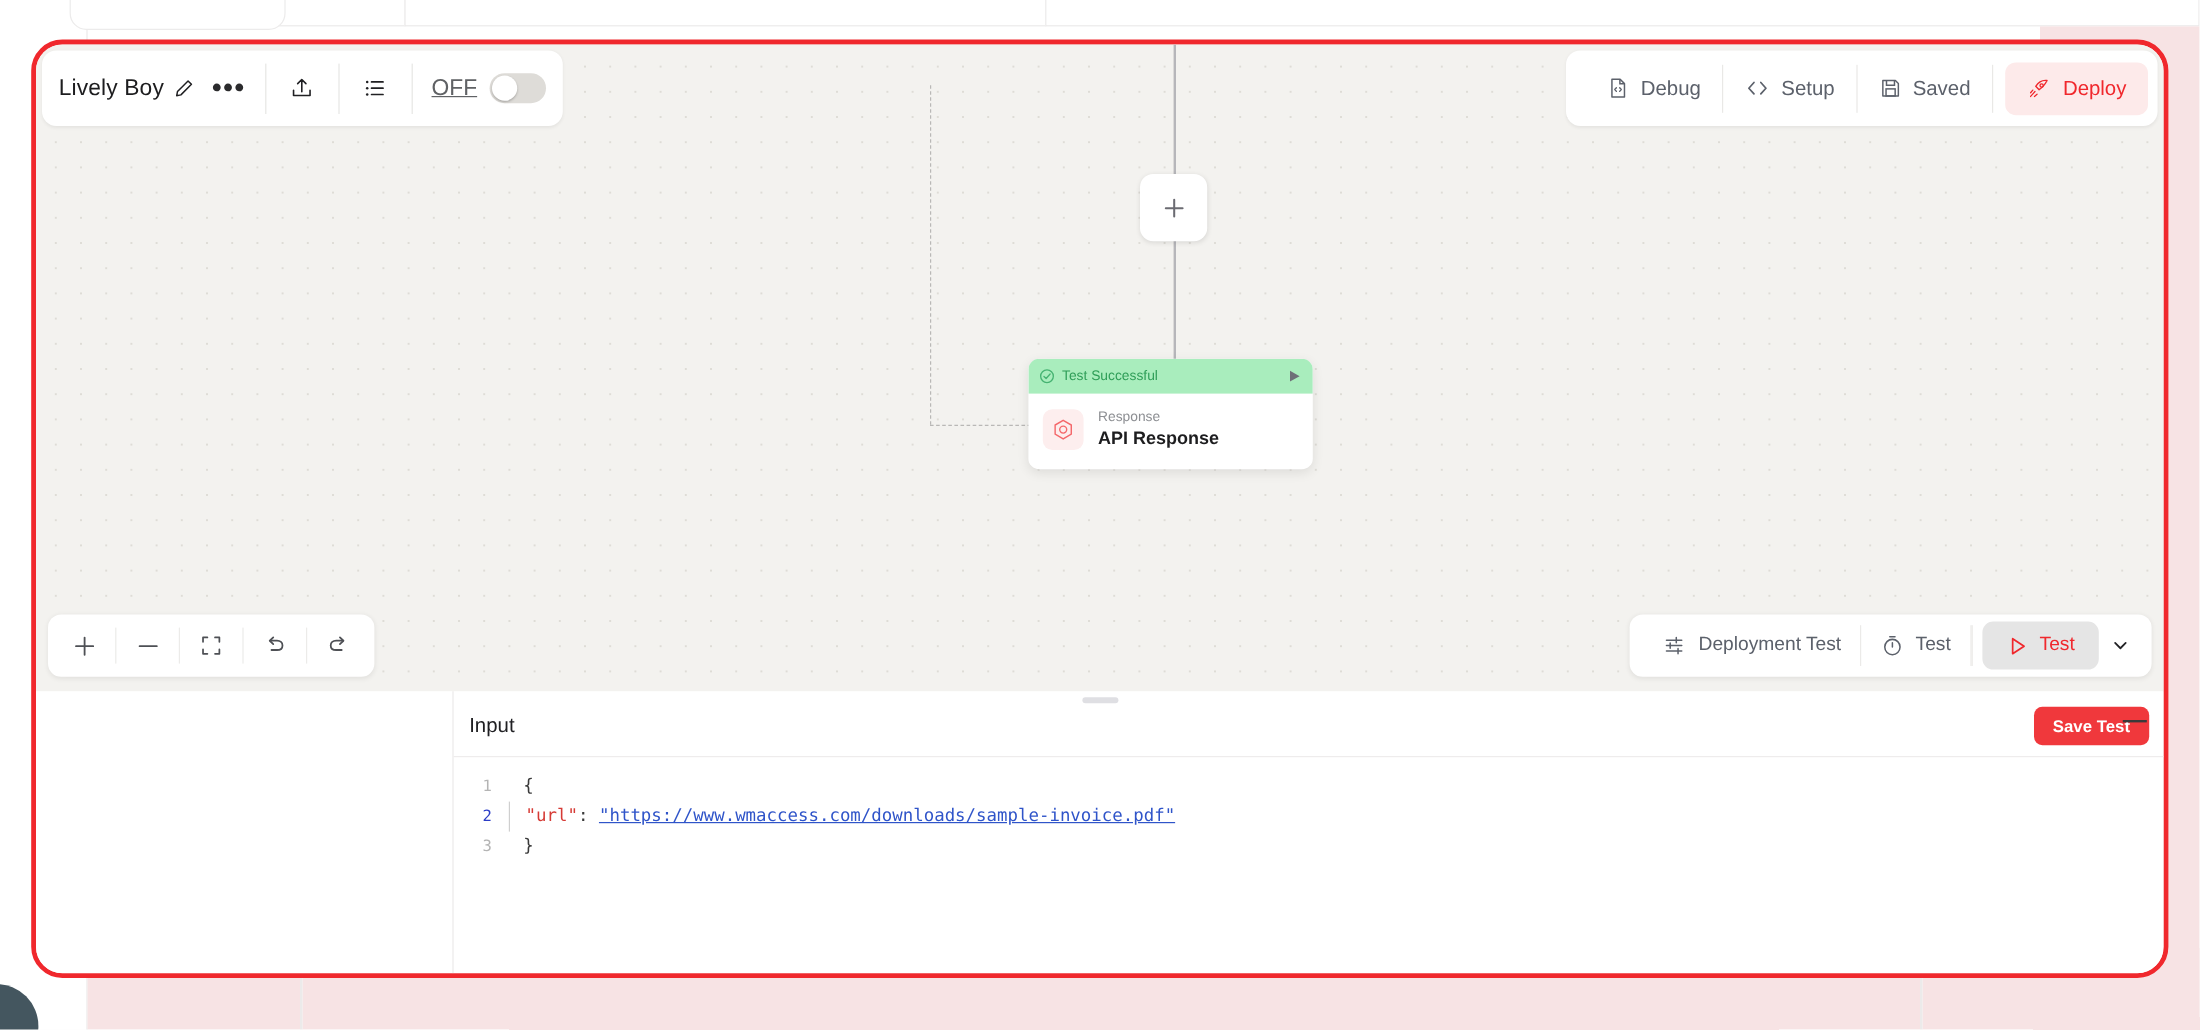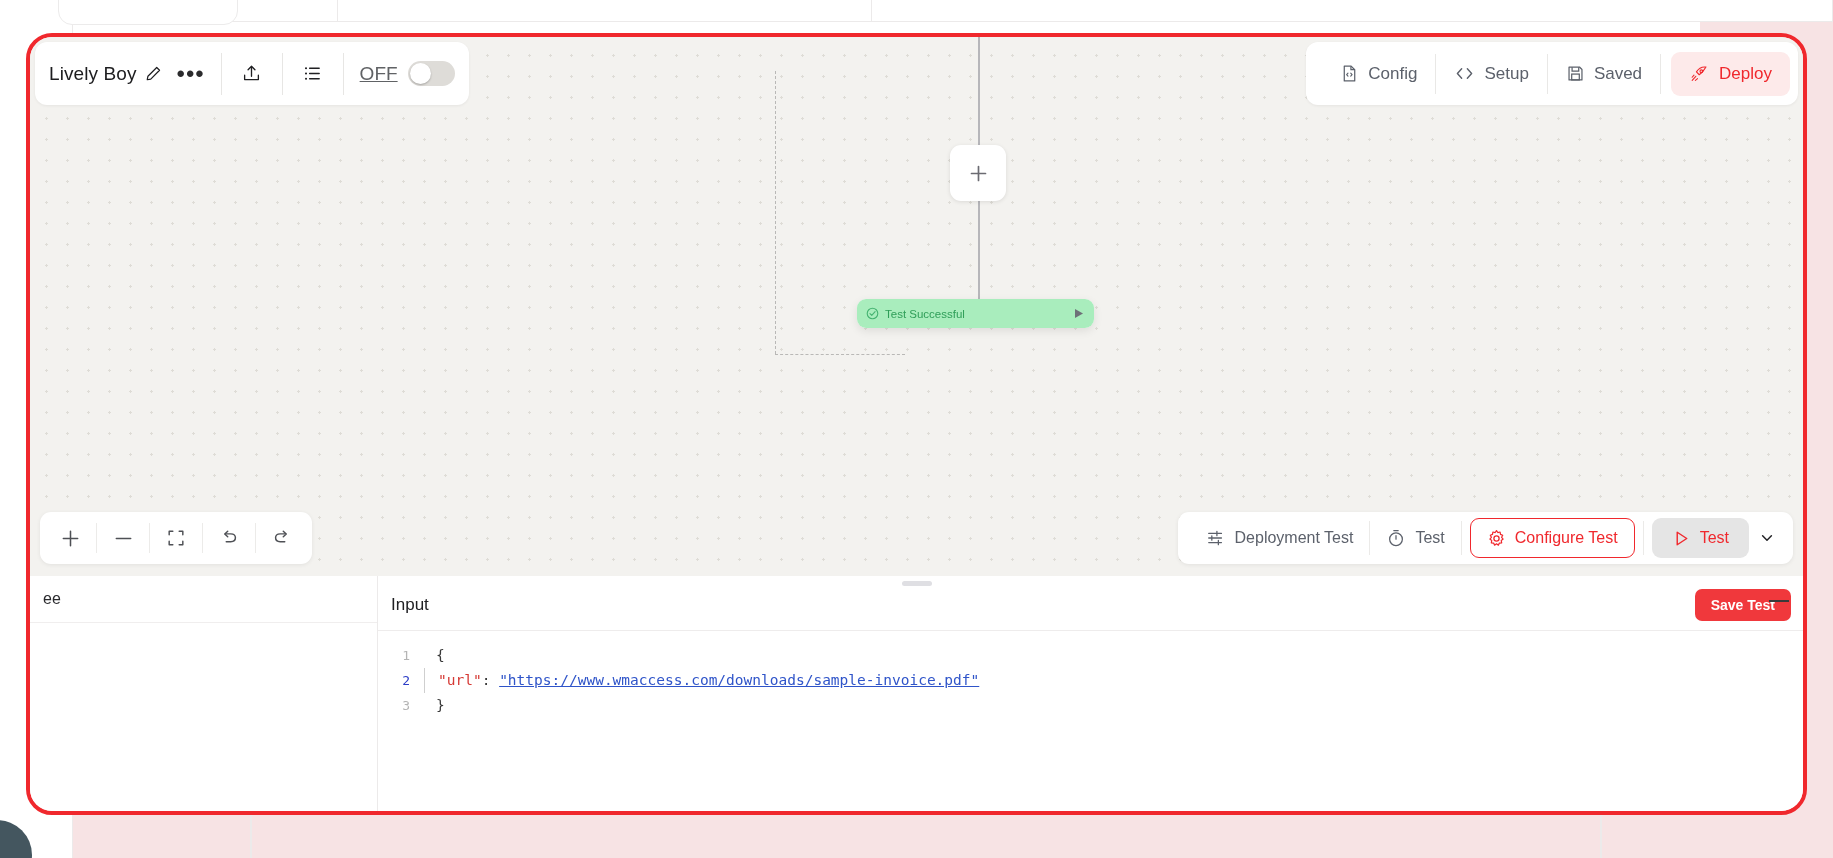--- a/index.html
+++ b/index.html
@@ -460,20 +460,32 @@
               <path d="M4.3 7.2l1.9 1.9 3.6-4.1" fill="none" stroke="#46b372" stroke-width="1.2" stroke-linecap="round" stroke-linejoin="round"></path>
             </svg>
           </span>
           <span id="node-head-label">Test Successful</span>
           <span>
             <svg width="13" height="13" viewBox="0 0 13 13">
               <path d="M3 2l8 4.5L3 11z" fill="#6e7078"></path>
             </svg>
           </span>
         </div>
+        <div id="node-body">
+          <div id="node-icon">
+            <svg width="20" height="20" viewBox="0 0 22 22">
+              <path d="M11 2.5l7.4 4.3v8.4L11 19.5 3.6 15.2V6.8z" fill="none" stroke="#f4686b" stroke-width="1.3"></path>
+              <circle cx="11" cy="11" r="3.2" fill="none" stroke="#f4686b" stroke-width="1.3"></circle>
+            </svg>
+          </div>
+          <div>
+            <div id="node-sub">Response</div>
+            <div id="node-title">API Response</div>
+          </div>
+        </div>
       </div>
 
       <div id="wf-toolbar">
         <span id="wf-title">Lively Boy</span>
         <div class="ic-btn" style="width:34px;">
           <span>
             <svg width="17" height="17" viewBox="0 0 18 18">
               <path d="M12.4 2.6l3 3L6.1 14.9 2.4 15.6l.7-3.7z" fill="none" stroke="#1f1f22" stroke-width="1.3" stroke-linejoin="round"></path>
             </svg>
           </span>
@@ -510,21 +522,21 @@
 
       <div id="right-toolbar">
         <div class="rt-item">
           <span>
             <svg width="19" height="19" viewBox="0 0 20 20">
               <path d="M4.5 2.2h7.2l3.8 3.8v11.8H4.5z" fill="none" stroke="#5c616b" stroke-width="1.3" stroke-linejoin="round"></path>
               <path d="M11.5 2.4V6h3.6" fill="none" stroke="#5c616b" stroke-width="1.3"></path>
               <path d="M8.4 9.6L7 11.2l1.4 1.6M11.3 9.6l1.4 1.6-1.4 1.6" fill="none" stroke="#5c616b" stroke-width="1.2" stroke-linecap="round" stroke-linejoin="round"></path>
             </svg>
           </span>
-          <span>Config</span>
+          <span>Debug</span>
         </div>
         <div class="rt-sep"></div>
         <div class="rt-item">
           <span>
             <svg width="21" height="19" viewBox="0 0 22 20">
               <path d="M8 5L3.5 10 8 15M14 5l4.5 5-4.5 5" fill="none" stroke="#5c616b" stroke-width="1.5" stroke-linecap="round" stroke-linejoin="round"></path>
             </svg>
           </span>
           <span>Setup</span>
         </div>
@@ -610,29 +622,20 @@
         <div class="tbi">
           <span>
             <svg width="20" height="20" viewBox="0 0 22 22">
               <circle cx="11" cy="12.3" r="7" fill="none" stroke="#5c616b" stroke-width="1.4"></circle>
               <path d="M11 12.3V8.4M8.6 2.8h4.8" fill="none" stroke="#5c616b" stroke-width="1.4" stroke-linecap="round"></path>
             </svg>
           </span>
           <span>Test</span>
         </div>
         <div class="tb-vsep"></div>
-        <div id="configure-test">
-          <span>
-            <svg width="19" height="19" viewBox="0 0 22 22">
-              <circle cx="11" cy="11" r="3" fill="none" stroke="#f0282d" stroke-width="1.5"></circle>
-              <path d="M11 1.8l1.5 2.3 2.7-.6.4 2.7 2.6 1-1.3 2.4 1.8 2.1-2.2 1.6.5 2.7-2.7.3-1.1 2.5-2.2-1.6-2.2 1.6-1.1-2.5-2.7-.3.5-2.7-2.2-1.6 1.8-2.1-1.3-2.4 2.6-1 .4-2.7 2.7.6z" fill="none" stroke="#f0282d" stroke-width="1.4" stroke-linejoin="round"></path>
-            </svg>
-          </span>
-          <span>Configure Test</span>
-        </div>
         <div class="tb-vsep"></div>
         <div id="test-btn" style="margin-left:8px;">
           <span>
             <svg width="19" height="19" viewBox="0 0 20 20">
               <path d="M5.5 3.4l10 6.6-10 6.6z" fill="none" stroke="#f0282d" stroke-width="1.5" stroke-linejoin="round"></path>
             </svg>
           </span>
           <span>Test</span>
         </div>
         <div id="test-caret">
@@ -642,23 +645,20 @@
             </svg>
           </span>
         </div>
       </div>
     </div>
 
     <div id="bottom-panel">
       <div id="drag-handle"></div>
 
       <div id="saved-tests">
-        <div class="test-row">
-          <span>ee</span>
-        </div>
       </div>
 
       <div id="input-pane">
         <div id="input-head">
           <span id="input-label">Input</span>
           <div id="save-test">Save Test</div>
         </div>
         <div id="editor">
             <div class="code-line">
               <div class="gutter">1</div>

